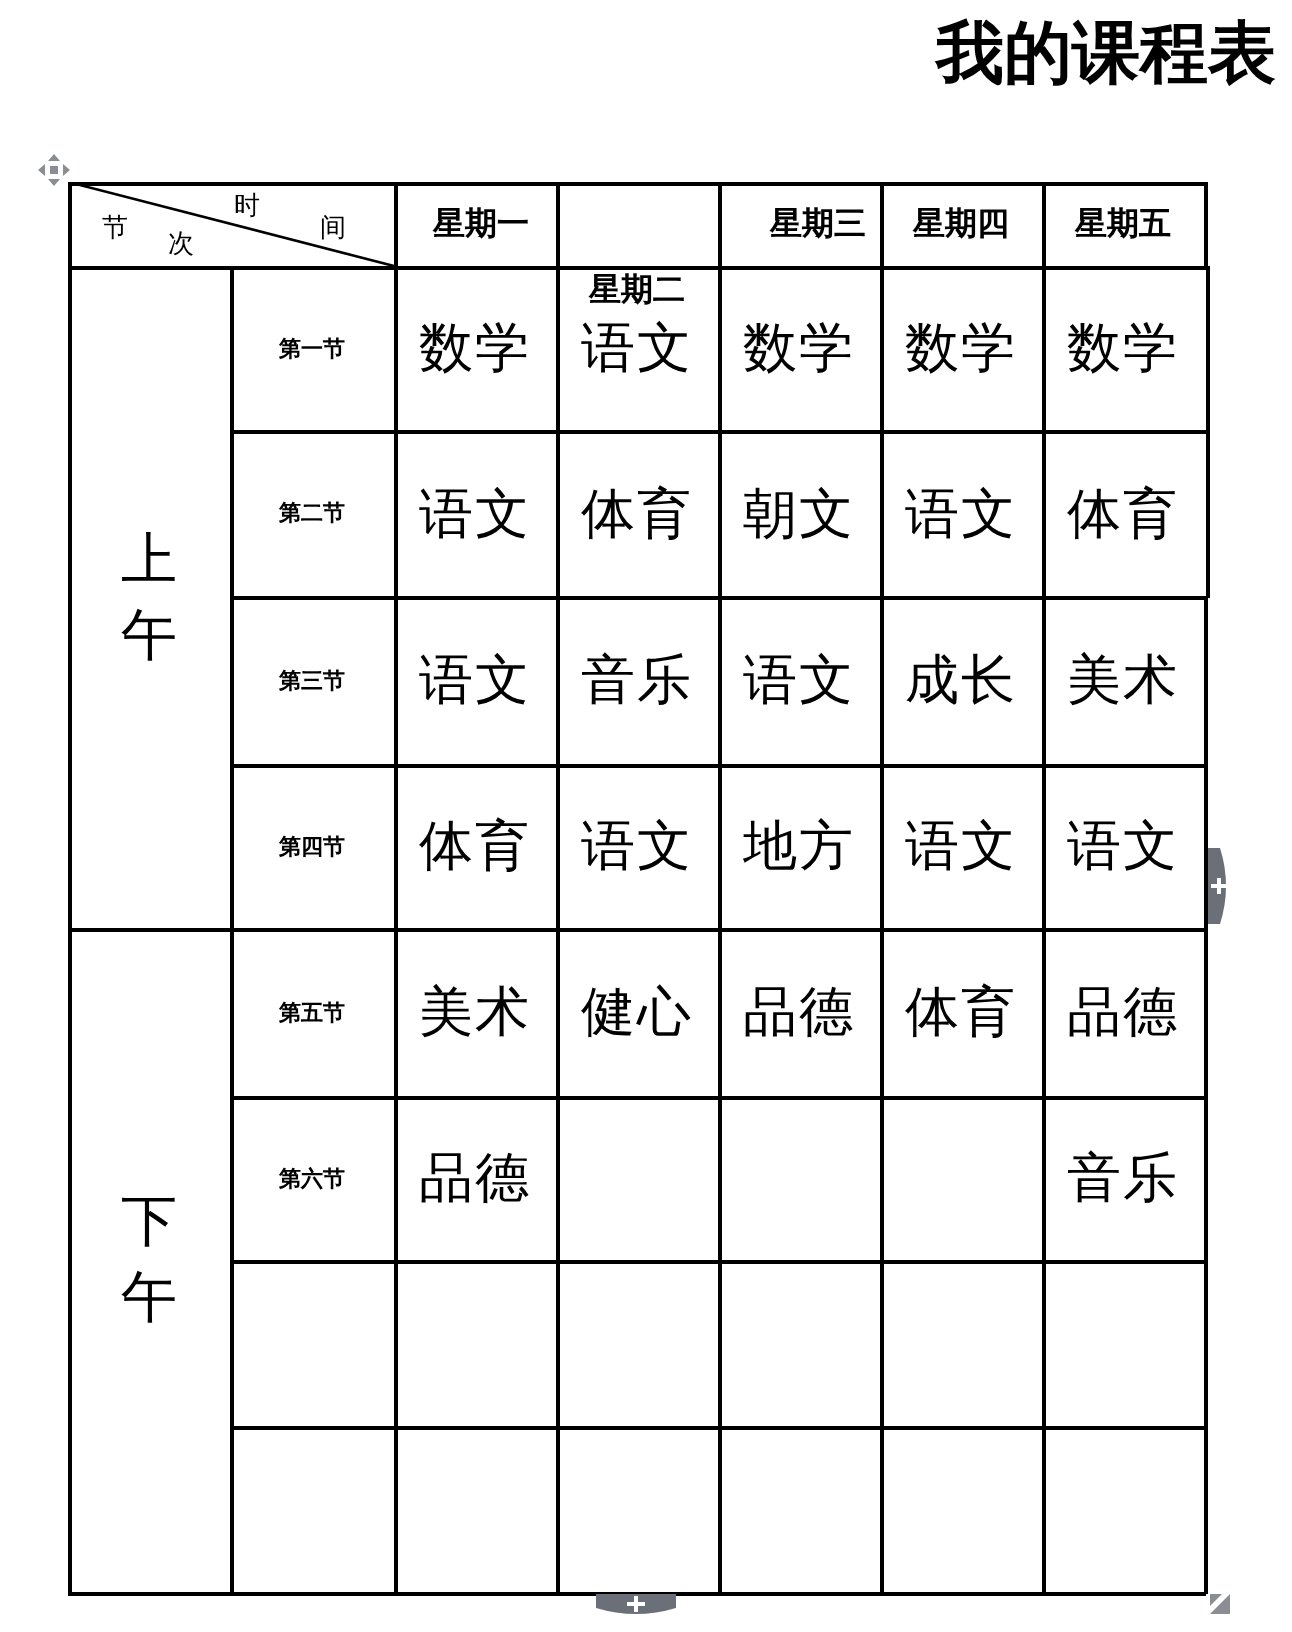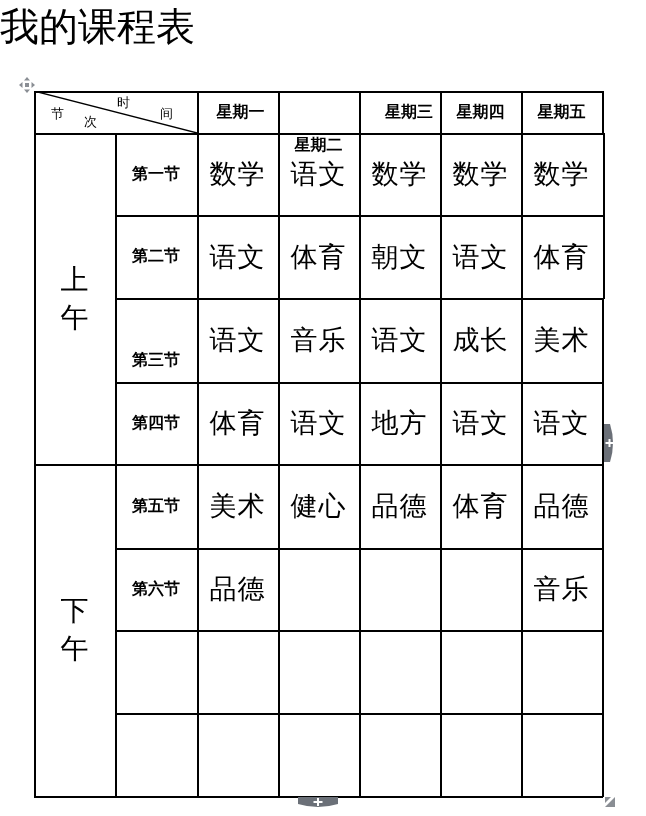--- a/index.html
+++ b/index.html
@@ -1,27 +1,27 @@
 <!DOCTYPE html>
 <html><head>
   <meta charset="utf-8">
   <style>
     html, body { margin: 0; padding: 0; background: #ffffff; }
     body { width: 646px; height: 816px; position: relative; overflow: hidden;
            font-family: "DejaVu Serif", "Liberation Serif", serif; color: #000; }
-    .title { position: absolute; left: 0; width: 638px; top: 8px; text-align: left;
-             font-size: 39px; line-height: 38px; font-weight: normal; letter-spacing: 0px; }
+    .title { position: absolute; left: 0; width: 638px; top: 8px; text-align: right;
+             font-size: 34px; line-height: 38px; font-weight: bold; letter-spacing: 0px; }
     .move-handle { position: absolute; left: 19px; top: 77px; width: 16px; height: 16px; }
     .grid { position: absolute; left: 34px; top: 91px; width: 569px; height: 706px; }
     .cell { position: absolute; box-sizing: border-box; display: flex; align-items: center;
             justify-content: center; text-align: center; }
     .hline { position: absolute; height: 1.5px; background: #000; }
     .vline { position: absolute; width: 1.5px; background: #000; }
     .hdr { font-size: 16px; font-weight: bold; letter-spacing: 0px; }
-    .period { font-size: 16px; font-weight: bold; }
+    .period { font-size: 11px; font-weight: bold; }
     .course { font-size: 27px; letter-spacing: 1px; }
     .half { font-size: 28px; line-height: 38px; flex-direction: column; }
     .corner-label { position: absolute; font-size: 13px; }
     .add-col-handle { position: absolute; left: 604px; top: 424px; width: 12px; height: 38px; }
     .add-row-handle { position: absolute; left: 298px; top: 797px; width: 40px; height: 12px; }
     .resize-handle { position: absolute; left: 605px; top: 797px; width: 10px; height: 10px; }
   </style>
 </head>
 <body>
 
@@ -57,21 +57,21 @@
     <span>上</span>
     <span>午</span>
   </div>
   <div class="cell half" style="left:0;top:373px;width:81px;height:332px;">
     <span>下</span>
     <span>午</span>
   </div>
 
   <div class="cell period" style="left:81px;top:42px;width:82px;height:82px;">第一节</div>
   <div class="cell period" style="left:81px;top:124px;width:82px;height:83px;">第二节</div>
-  <div class="cell period" style="left:81px;top:207px;width:82px;height:84px;margin-top:20px;">第三节</div>
+  <div class="cell period" style="left:81px;top:207px;width:82px;height:84px;">第三节</div>
   <div class="cell period" style="left:81px;top:291px;width:82px;height:82px;">第四节</div>
   <div class="cell period" style="left:81px;top:373px;width:82px;height:84px;">第五节</div>
   <div class="cell period" style="left:81px;top:457px;width:82px;height:82px;">第六节</div>
 
   <div id="course-cells">
       <div class="cell course" style="left: 163px; top: 42px; width: 81px; height: 82px;">数学</div>
       <div class="cell course" style="left: 244px; top: 42px; width: 81px; height: 82px;">语文</div>
       <div class="cell course" style="left: 325px; top: 42px; width: 81px; height: 82px;">数学</div>
       <div class="cell course" style="left: 406px; top: 42px; width: 81px; height: 82px;">数学</div>
       <div class="cell course" style="left: 487px; top: 42px; width: 81px; height: 82px;">数学</div>

